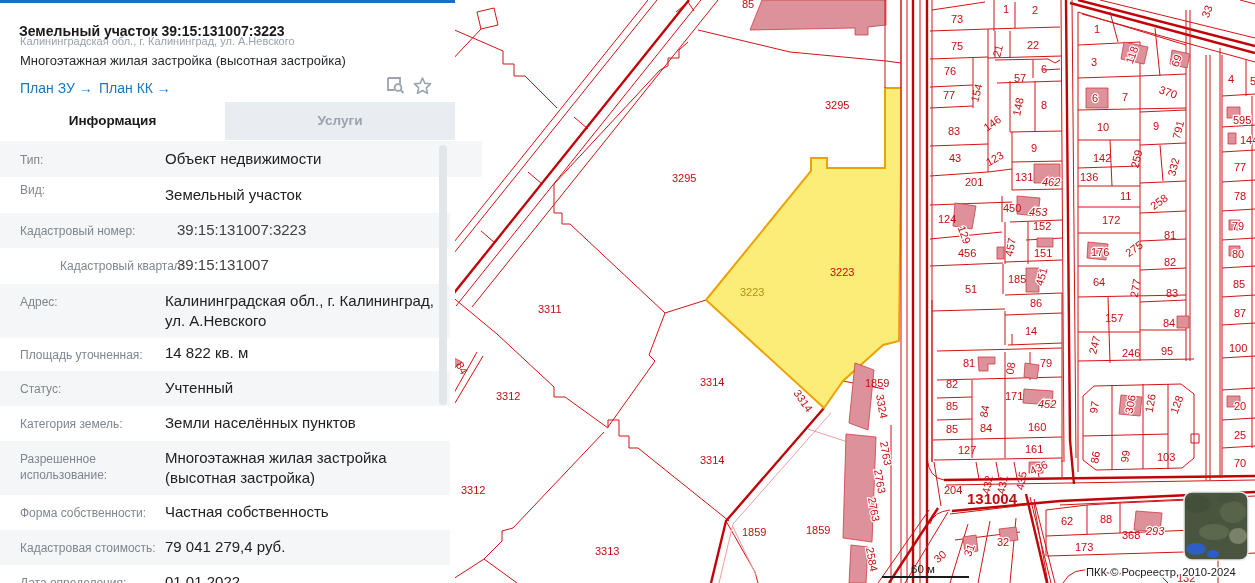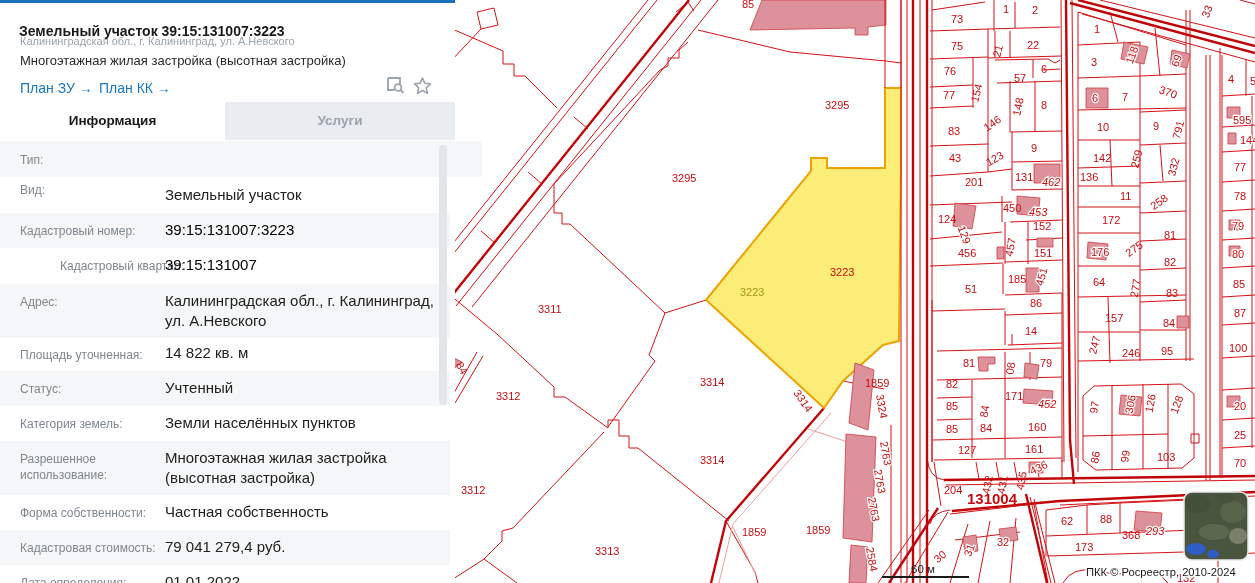--- a/index.html
+++ b/index.html
@@ -11,21 +11,21 @@
 #addr{left:20px;top:35px;font-size:11px;color:#98a2ac;white-space:nowrap;}
 #usage{left:20px;top:53px;font-size:13px;color:#26292c;white-space:nowrap;}
 .lnk{top:80px;font-size:14px;color:#1878c2;white-space:nowrap;}
 #tabs{left:0;top:102px;width:455px;height:38px;}
 #tab1{left:0;top:0;width:225px;height:38px;background:#fff;font-size:13.5px;font-weight:700;color:#1a1a1a;text-align:center;line-height:38px;}
 #tab2{left:225px;top:0;width:230px;height:38px;background:#e9ecf0;font-size:13.5px;font-weight:700;color:#9aa3ad;text-align:center;line-height:38px;}
 .row{left:0;width:450px;}
 .gray{background:#f5f6f7;}
 .lab{position:absolute;left:20px;font-size:12px;color:#7e868f;line-height:16px;}
 .val{position:absolute;left:165px;font-size:15px;color:#212121;line-height:20px;width:275px;}
-.blu{color:#000000;}
+.blu{color:#404040;margin-left:12px;}
 #sbar{left:439px;top:145px;width:8px;height:260px;background:#e3e6e9;border-radius:4px;}
 </style></head>
 <body>
 <svg id="map" width="805" height="583" viewBox="450 0 805 583">
 <rect x="450" y="0" width="805" height="583" fill="#ffffff"></rect>
 <style>
 .t{fill:#c50d11;font-size:11px;font-family:"Liberation Sans",sans-serif;}
 .tb{fill:#c50d11;font-size:15px;font-weight:bold;font-family:"Liberation Sans",sans-serif;}
 .ty{fill:#ab9414;font-size:11px;font-family:"Liberation Sans",sans-serif;}
 .p{fill:none;stroke:#d41216;stroke-width:1;}
@@ -458,20 +458,21 @@
 <circle cx="12" cy="11.5" r="3.4" fill="none" stroke="#9aa3ae" stroke-width="1.8"></circle>
 <path d="M14.5 14 L17.5 17" stroke="#9aa3ae" stroke-width="1.8"></path>
 <path d="M36.5 2 L38.9 7.3 L44.5 7.9 L40.3 11.8 L41.5 17.4 L36.5 14.5 L31.5 17.4 L32.7 11.8 L28.5 7.9 L34.1 7.3 Z" fill="none" stroke="#9aa3ae" stroke-width="1.6" stroke-linejoin="round"></path>
 </svg>
 <div class="abs" id="tabs">
       <div class="abs" id="tab1">Информация</div>
       <div class="abs" id="tab2">Услуги</div>
     </div>
 <div class="abs row gray" style="top:141px;height:36px;padding-left:32px;">
       <div class="lab" style="top:11px;">Тип:</div>
+      <div class="val" style="top:8px;">Объект недвижимости</div>
     </div>
 <div class="abs row" style="top:177px;height:36px;">
       <div class="lab" style="top:5px;">Вид:</div>
       <div class="val" style="top:8px;">Земельный участок</div>
     </div>
 <div class="abs row gray" style="top:213px;height:35px;">
       <div class="lab" style="top:10px;">Кадастровый номер:</div>
       <div class="val blu" style="top:7px;">39:15:131007:3223</div>
     </div>
 <div class="abs row" style="top:248px;height:35px;">

